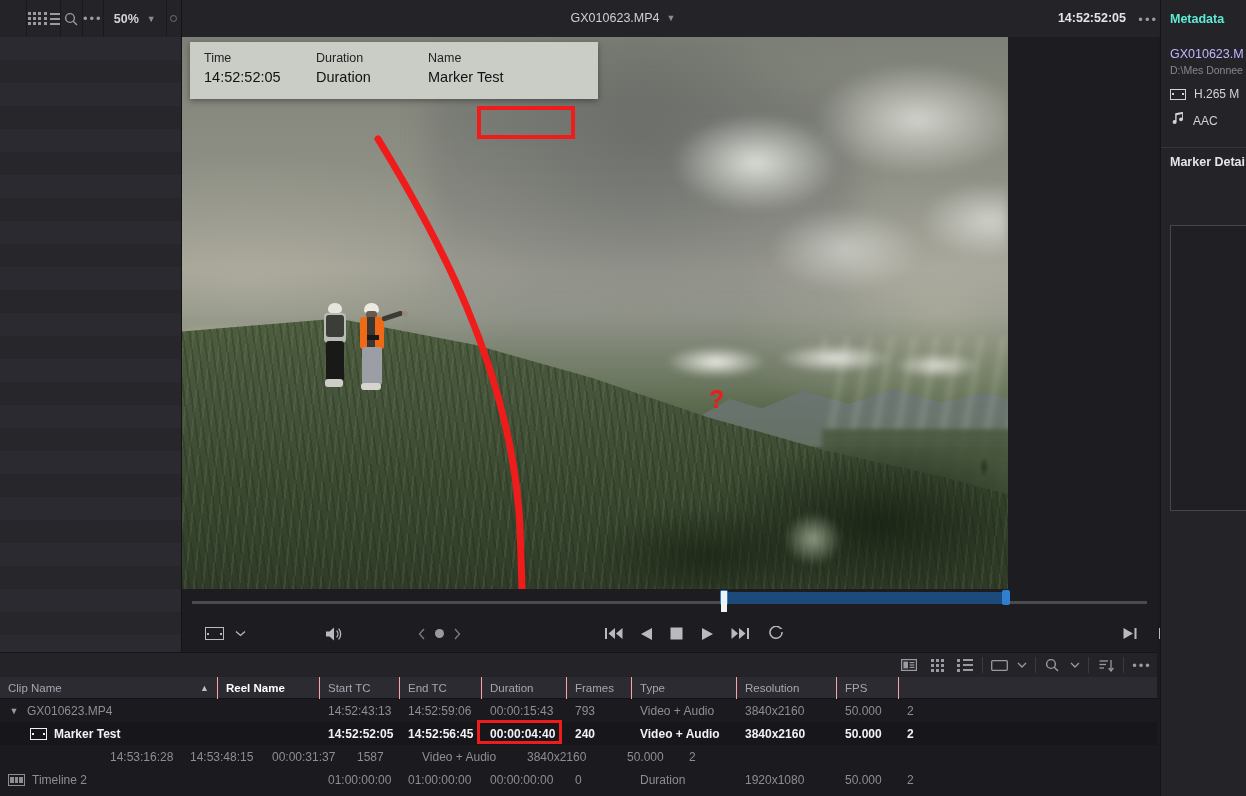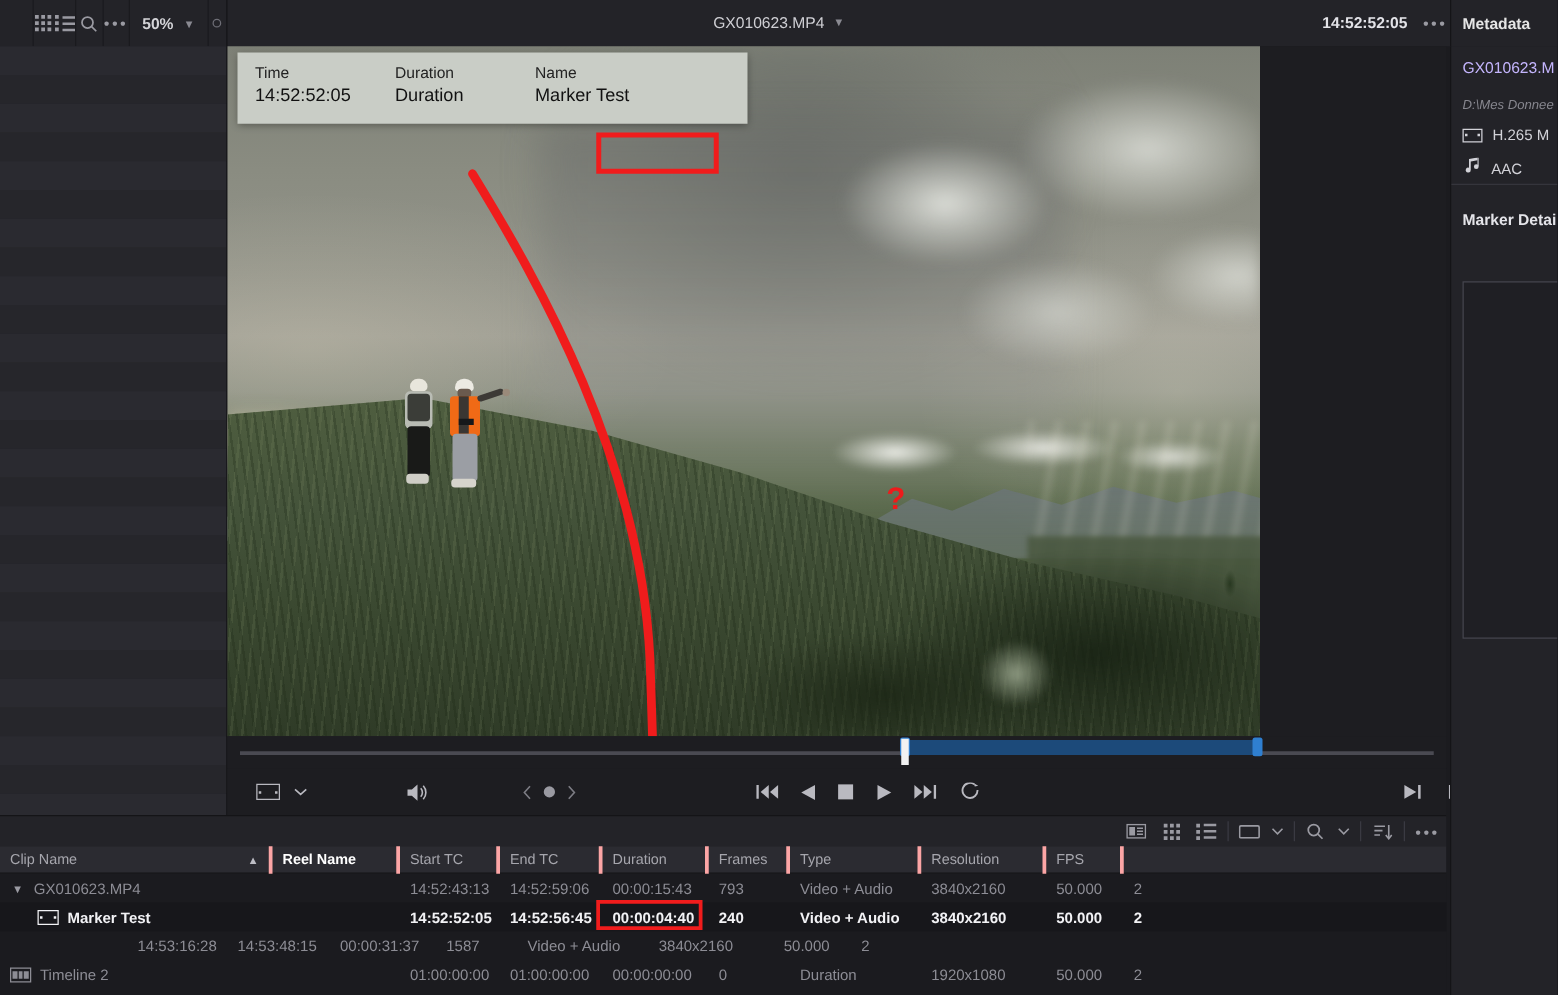--- a/index.html
+++ b/index.html
@@ -43,21 +43,21 @@
     font-size: 12.5px; color:#cfcfd4; pointer-events:none;
   }
   .title-wrap { display:inline-flex; align-items:center; gap:7px; pointer-events:auto; cursor:pointer; }
   .tc-right {
     position: absolute; right: 120px; top: 11px; font-size: 12.5px; font-weight: bold; color:#e3e3e8;
   }
   .topbar-dots { position:absolute; right: 88px; top: 10px; color:#9a9aa2; cursor:pointer; }
   .meta-head {
     position:absolute; right: 0; top: 0; width: 86px; height: 37px;
     background: #232328; display:flex; align-items:center; padding-left: 9px;
-    font-size: 12.5px; font-weight: bold; color: #e5e5e5;
+    font-size: 12.5px; font-weight: bold; color: #5eead4;
     border-left: 1px solid #141417;
   }
 
   
   .leftpanel {
     position:absolute; left:0; top:37px; width:182px; height:615px;
     background:#26262b; border-right:1px solid #141417; overflow:hidden;
   }
   .leftpanel .stripe { height: 23px; }
   .leftpanel .stripe.odd { background:#2a2a30; }
@@ -243,21 +243,21 @@
     width: 28px; height:25px; display:flex; align-items:center; justify-content:center;
     color:#9a9aa2; cursor:pointer;
   }
   .bt-div { width:1px; height:16px; background:#3a3a42; margin:0 3px; }
 
   .table { position:absolute; left:0; top:677px; width:1157px; height:119px; background:#1b1b1f; }
   .thead {
     display:flex; height:22px; background:#2b2b31; align-items:center;
     border-bottom:1px solid #141417; font-size:11.5px; color:#a6a6ad;
   }
-  .th { height:22px; display:flex; align-items:center; padding-left:8px; border-right:3px solid #fca5a5; position:relative;text-align:center; }
+  .th { height:22px; display:flex; align-items:center; padding-left:8px; border-right:1px solid #fca5a5; position:relative;text-align:center; }
   .th.active { color:#fff; font-weight:bold; }
   .sortcaret { position:absolute; right:8px; top:6px; font-size:9px; color:#bdbdc4; }
   .trow { display:flex; height:23px; align-items:center; font-size:12px; color:#8d8d95; }
   .trow.sel { background:#17171b; color:#f2f2f5; font-weight:bold; }
   .td { height:23px; display:flex; align-items:center; padding-left:8px; overflow:hidden; white-space:nowrap; }
   .td.name { gap:7px; }
   .expander { width:12px; display:flex; align-items:center; justify-content:center; font-size:9px; color:#9a9aa2; cursor:pointer; }
   .ficon { width:17px; height:12px; border:1.5px solid currentColor; display:flex; align-items:center; justify-content:space-between; padding:0 1px; }
   .ficon i { width:2px; height:2px; background:currentColor; display:block; }
   .tlicon { width:17px; height:12px; border:1.5px solid currentColor; display:grid; grid-template-columns:1fr 1fr 1fr; gap:1px; padding:2px 1px; }
@@ -268,21 +268,21 @@
     border:3px solid #f01c1c; pointer-events:none; z-index:30;
   }
 
   
   .metapanel {
     position:absolute; right:0; top:37px; width:86px; height:759px;
     background:#232328; border-left:1px solid #141417; padding: 10px 0 0 9px;
     overflow:hidden;
   }
   .mp-title { font-size:12.5px; color:#c4b5fd; white-space:nowrap; }
-  .mp-path { font-size:10.5px; color:#87878f; margin-top:17px; white-space:nowrap;font-style:italic; }
+  .mp-path { font-size:10.5px; color:#87878f; margin-top:3px; white-space:nowrap; }
   .mp-row { display:flex; align-items:center; gap:8px; margin-top:11px; font-size:12px; color:#d2d2d8; white-space:nowrap; }
   .mp-divider { position:absolute; left:0; top:110px; width:86px; height:1px; background:#35353c; }
   .mp-section { margin-top:26px; font-size:12.5px; font-weight:bold; color:#e4e4e9; white-space:nowrap; }
   .mp-box {
     position:absolute; left:9px; top:188px; width:90px; height:286px;
     border:1px solid #46464e; background:#1f1f24;
   }
   .mp-filmicon { width:16px; height:11px; border:1.5px solid currentColor; display:flex; justify-content:space-between; padding:0 1px; align-items:center; }
   .mp-filmicon i { width:2px; height:2px; background:currentColor; }
 </style>

